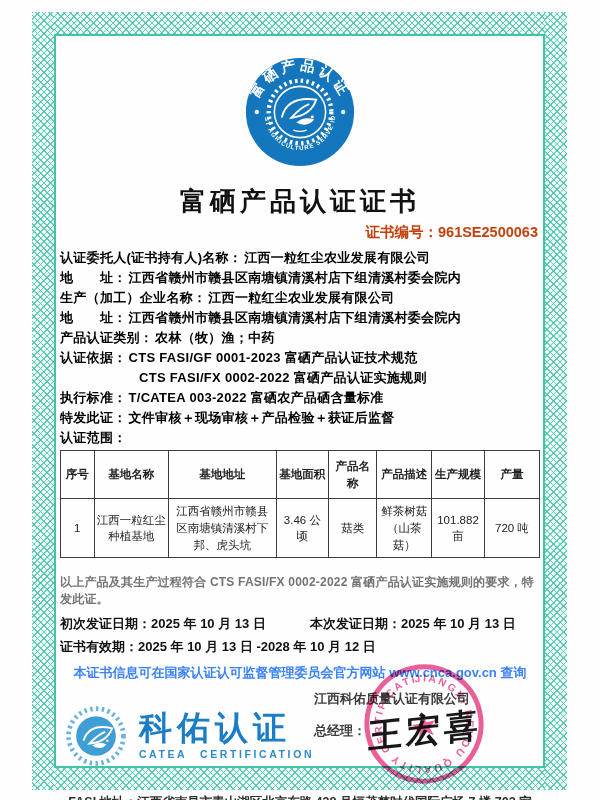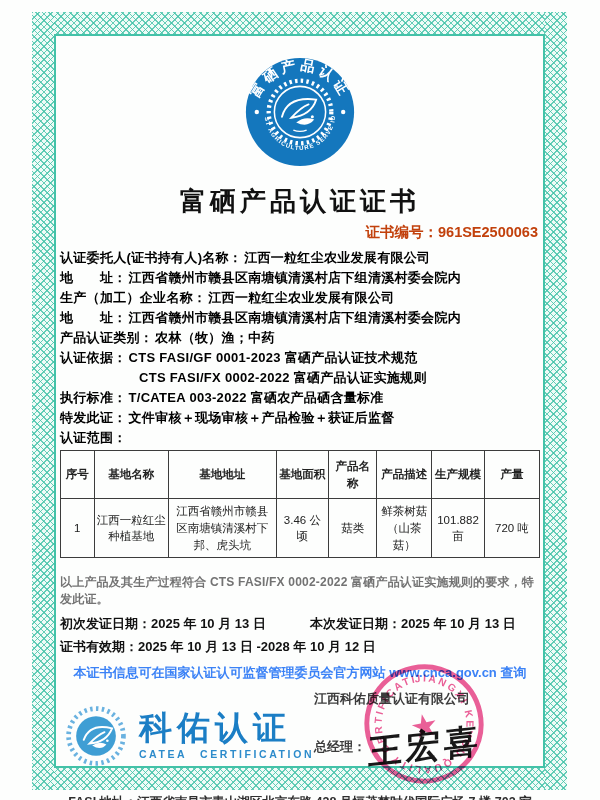--- a/index.html
+++ b/index.html
@@ -40,21 +40,21 @@
   .dates-row{display:flex;gap:44px;font-size:13px;font-weight:bold;margin-top:7px;color:#111;}
   .validity{font-size:13px;font-weight:bold;margin-top:5px;color:#111;}
   .query-note{text-align:center;font-size:13px;font-weight:bold;margin-top:8px;color:#3b82f6;}
   
   .footer{display:flex;justify-content:center;align-items:center;margin-top:6px;position:relative;}
   .keyou{display:flex;align-items:center;gap:8px;}
   .keyou-text .cn{font-size:33px;font-weight:bold;color:#1b7ec5;letter-spacing:5px;line-height:1.05;}
   .keyou-text .en{font-size:10.5px;font-weight:bold;color:#2c8bcb;letter-spacing:2.6px;margin-top:2px;}
   .sign-area{position:relative;width:225px;height:96px;}
   .company{font-size:13px;font-weight:bold;color:#3c3c3c;white-space:nowrap;margin-top:2px;}
-  .signer-row{margin-top:16px;font-size:13px;font-weight:bold;color:#3c3c3c;display:flex;align-items:center;}
+  .signer-row{font-size:13px;font-weight:bold;color:#3c3c3c;display:flex;align-items:center;}
   .signature{font-size:34px;font-weight:bold;color:#181818;transform:rotate(-6deg) skewX(-6deg);display:inline-block;margin-left:2px;letter-spacing:4px;}
   .seal-svg{position:absolute;top:-26px;left:48px;mix-blend-mode:multiply;opacity:.88;transform:rotate(-12deg);}
   .fasi-line{text-align:center;font-size:12.5px;font-weight:bold;color:#2e2e2e;margin-top:10px;white-space:nowrap;}
 </style>
 </head>
 <body>
 
 <div class="band top"></div>
 <div class="band bottom"></div>
 <div class="band left"></div>

